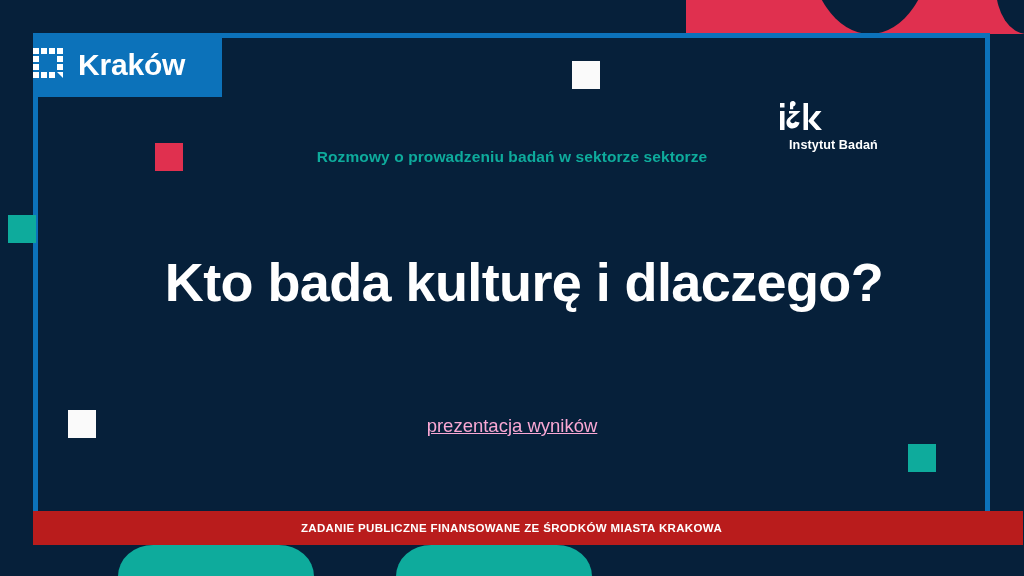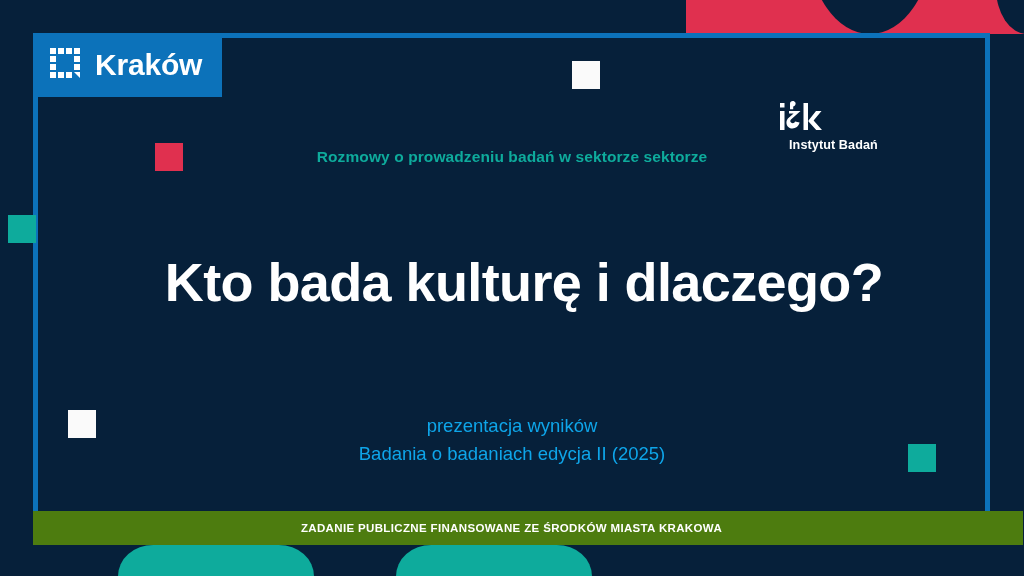--- a/index.html
+++ b/index.html
@@ -76,21 +76,21 @@
     background: transparent;
   }
 
   
   .banner {
     position: absolute;
     left: 33px;
     top: 511px;
     width: 990px;
     height: 34px;
-    background: #4d7c0f;
+    background: #b91c1c;
   }
   .banner-text {
     position: absolute;
     left: 0;
     top: 0;
     width: 957px;
     height: 34px;
     display: flex;
     align-items: center;
     justify-content: center;
@@ -104,21 +104,20 @@
   
   .krakow-badge {
     position: absolute;
     left: 33px;
     top: 33px;
     width: 189px;
     height: 64px;
     background: #0c72ba;
     display: flex;
     align-items: center;
-    padding-left: 17px;
     box-sizing: border-box;
   }
   .krakow-mark {
     width: 34px;
     height: 34px;
     flex: 0 0 34px;
     display: block;
   }
   .krakow-word {
     color: #ffffff;
@@ -177,24 +176,25 @@
     font-weight: 700;
     letter-spacing: -0.6px;
     line-height: 1.12;
   }
   .subtitle {
     position: absolute;
     left: 0;
     top: 412px;
     width: 1024px;
     text-align: center;
-    color: #0ea5e9;
+    color: #f9a8d4;
     font-size: 18.5px;
     font-weight: 400;
     line-height: 1.52;
+    text-decoration: underline;
   }
   .subtitle div { white-space: nowrap; }
 
   
   .sq {
     position: absolute;
     width: 28px;
     height: 28px;
   }
   .sq-red   { background: #e0304f; }
@@ -263,20 +263,19 @@
     </svg>
     <div class="ibk-name">Instytut Badań</div>
   </div>
 
   <div class="eyebrow">Rozmowy o prowadzeniu badań w sektorze sektorze</div>
 
   <div class="title">Kto bada kulturę i dlaczego?</div>
 
   <div class="subtitle">
     <div>prezentacja wyników</div>
-    <div>Badania o badaniach edycja II (2025)</div>
   </div>
 
   <div class="banner">
     <div class="banner-text">ZADANIE PUBLICZNE FINANSOWANE ZE ŚRODKÓW MIASTA KRAKOWA</div>
   </div>
 
 </div>
 
 </body></html>

